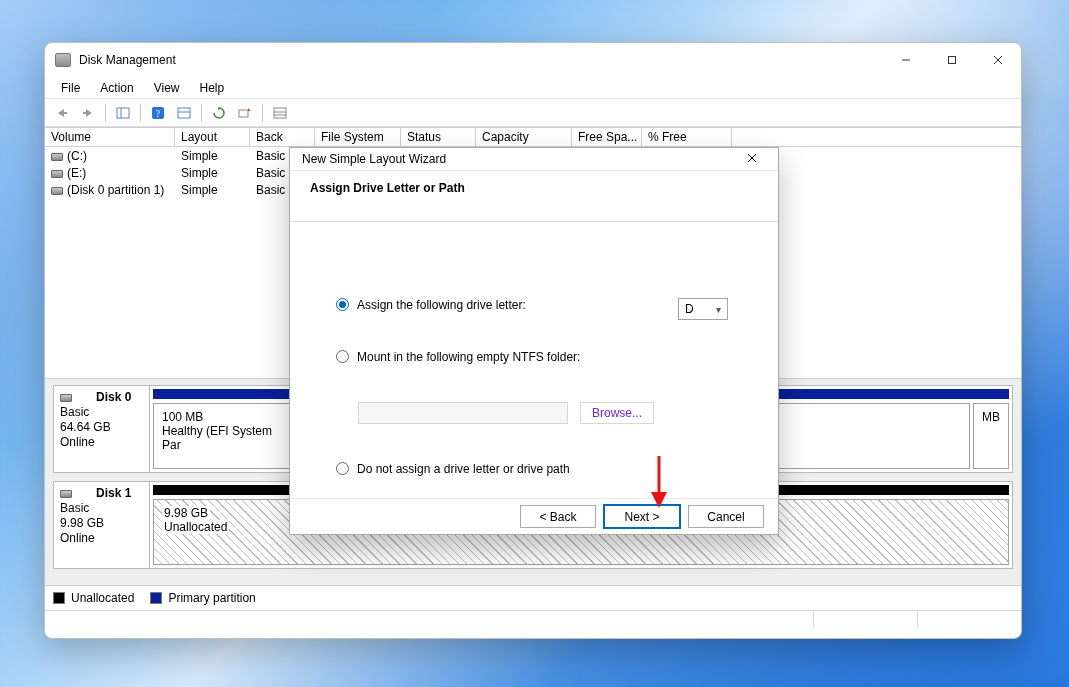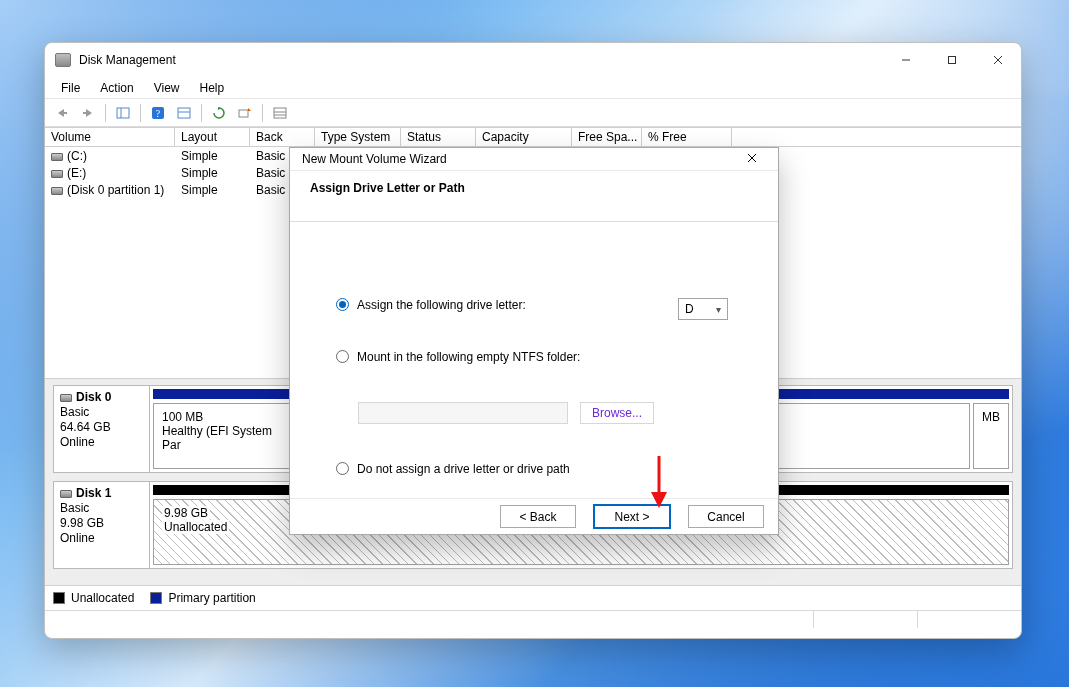--- a/index.html
+++ b/index.html
@@ -89,21 +89,21 @@
     border-bottom: 1px solid #cfcfcf;
   }
   .diskrow {
     display: flex; min-height: 88px; margin-bottom: 8px; background: #fff;
     border: 1px solid #b9b9b9;
   }
   .diskinfo {
     width: 96px; border-right: 1px solid #b9b9b9; padding: 4px 6px; font-size: 12px;
     display: flex; flex-direction: column; gap: 1px;
   }
-  .diskinfo .dname { font-weight: bold; }
+  .diskinfo .dname { font-weight: bold; margin-left: 20px; }
   .diskinfo .dicon { width: 12px; height: 8px; background: linear-gradient(#ccc,#888); border: 1px solid #666; border-radius: 1px; display:inline-block; margin-right:4px; vertical-align:-1px; }
   .partstrip { flex: 1; display: flex; position: relative; padding: 3px; gap: 3px; }
   .topcap { position: absolute; left: 3px; right: 3px; top: 3px; height: 10px; background: #0a1f9a; }
   .topcap.black { background: #000; }
   .part {
     border: 1px solid #a0a0a0; margin-top: 14px; flex: 1; padding: 6px 8px; font-size: 12px;
     background: #fff; position: relative; overflow: hidden;
   }
   .part.unalloc {
     background: repeating-linear-gradient(45deg, #fff, #fff 5px, #bdbdbd 5px, #bdbdbd 6px);
@@ -155,21 +155,21 @@
   }
   .driveSel .caret { margin-left:auto; font-size:10px; color:#555; }
   .folderBox {
     margin-left: 22px; width: 210px; height: 22px; border: 1px solid #d7d7d7; background: #f6f6f6;
   }
   .browseBtn {
     width: 74px; height: 22px; border: 1px solid #d7d7d7; background:#fff; color:#6d28d9;
     display:flex; align-items:center; justify-content:center; margin-left: 12px; font-size:12px;
   }
   .wbtns {
-    height: 44px; display:flex; align-items:center; justify-content:flex-end; gap: 18px; padding: 4px 14px;
+    height: 44px; display:flex; align-items:center; justify-content:flex-end; gap: 8px; padding: 4px 14px;
     border-top: 1px solid #eaeaea;
   }
   .btn {
     width: 76px; height: 23px; border: 1px solid #a9a9a9; background:#fff;
     display:flex; align-items:center; justify-content:center; font-size:12px;
   }
   .btn.primary { border: 1px solid #0067c0; outline: 1px solid #0067c0; }
 
   
   .redarrow { position:absolute; left:647px; top:454px; width: 24px; height: 56px; pointer-events:none; }
@@ -266,21 +266,21 @@
           <line x1="1" y1="5" x2="13" y2="5" stroke="#888"></line>
           <line x1="1" y1="8" x2="13" y2="8" stroke="#888"></line>
         </svg>
       </div>
   </div>
 
   <div class="listhdr">
     <div class="col c-vol">Volume</div>
     <div class="col c-lay">Layout</div>
     <div class="col c-type">Back</div>
-    <div class="col c-fs">Type System</div>
+    <div class="col c-fs">File System</div>
     <div class="col c-stat">Status</div>
     <div class="col c-cap">Capacity</div>
     <div class="col c-free">Free Spa...</div>
     <div class="col c-pct">% Free</div>
   </div>
 
   <div class="listbody">
     <div class="row">
       <div class="cell c-vol"><span class="diskicon"></span><span>(C:)</span></div>
       <div class="cell c-lay">Simple</div>
@@ -343,21 +343,21 @@
 
   <div class="statusbar">
     <div style="flex:1"></div>
       <div class="seg"></div>
       <div class="seg"></div>
   </div>
 </div>
 
 <div class="wizard">
   <div class="wtitle">
-    <span>New Mount Volume Wizard</span>
+    <span>New Simple Layout Wizard</span>
     <div class="wclose">
       <svg width="10" height="10">
           <line x1="1" y1="1" x2="9" y2="9" stroke="#000" stroke-width="1"></line>
           <line x1="9" y1="1" x2="1" y2="9" stroke="#000" stroke-width="1"></line>
         </svg>
     </div>
   </div>
   <div class="whdr">
     <div class="wh1">Assign Drive Letter or Path</div>
   </div>

